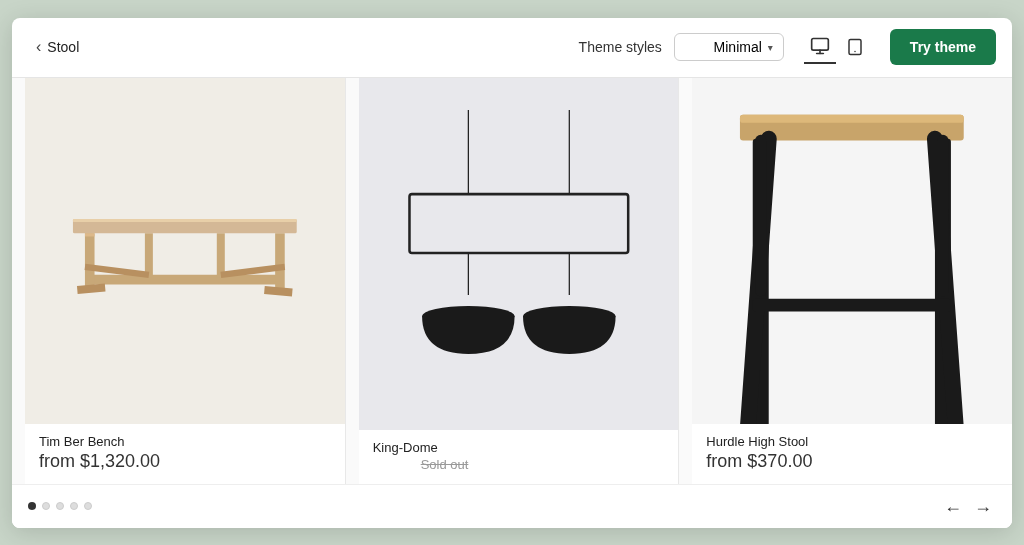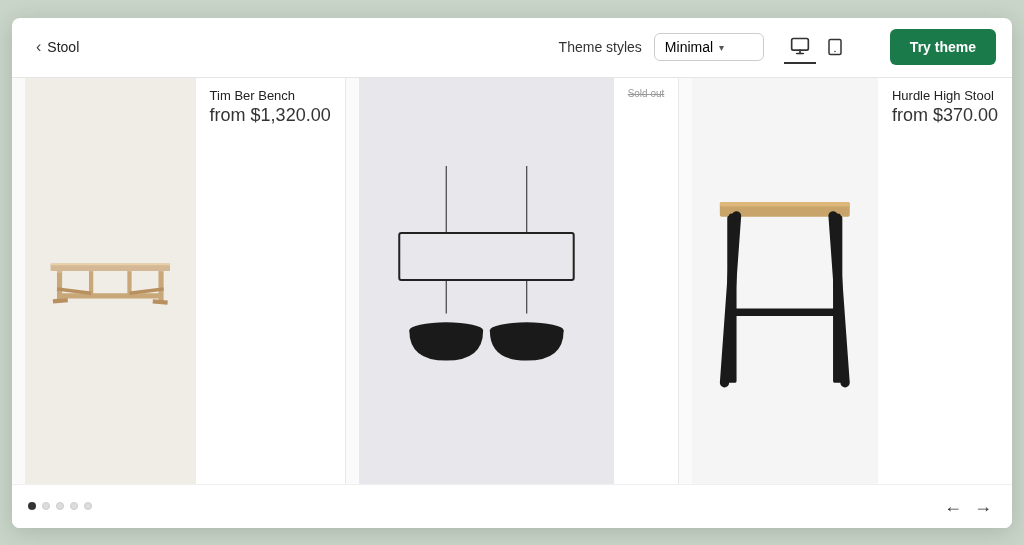--- a/index.html
+++ b/index.html
@@ -65,21 +65,21 @@
       display: flex;
       align-items: center;
       border: 1px solid #ccc;
       border-radius: 6px;
       padding: 5px 10px;
       font-size: 14px;
       cursor: pointer;
       background: #fff;
       gap: 6px;
       min-width: 110px;
-      justify-content: flex-start;
+      justify-content: flex-end;
     }
 
     .chevron-down { font-size: 10px; color: #555; }
 
     .view-icons {
       display: flex;
       align-items: center;
       gap: 4px;
       margin-left: 8px;
     }
@@ -102,21 +102,21 @@
 
     .try-theme-btn {
       background: #1a7a4a;
       color: #fff;
       border: none;
       border-radius: 6px;
       padding: 10px 20px;
       font-size: 14px;
       font-weight: 600;
       cursor: pointer;
-      margin-left: 28px;
+      margin-left: 8px;
       white-space: nowrap;
     }
 
     
     .preview-area {
       flex: 1;
       overflow: hidden;
       background: #fafafa;
       position: relative;
       display: flex;
@@ -126,21 +126,21 @@
     
     .product-grid {
       display: flex;
       flex: 1;
       overflow: hidden;
     }
 
     .product-card {
       flex: 1;
       display: flex;
-      flex-direction: row;
+      flex-direction: column;
       overflow: hidden;
       position: relative;
       padding-left: 13px;
     }
 
     .product-card + .product-card {
       border-left: 1px solid #e8e8e8;
     }
 
     .product-image-container {
@@ -178,23 +178,24 @@
       color: #222;
       margin-bottom: 2px;
     }
 
     .product-price {
       font-size: 18px;
       color: #333;
     }
 
     .product-sold-out {
-      font-size: 10px;
+      font-size: 13px;
       color: #999;
       text-decoration: line-through;
+      margin-left: 48px;
     }
 
     
     .bottom-bar {
       display: flex;
       align-items: center;
       padding: 10px 16px;
       background: #fff;
       border-top: 1px solid #eee;
       flex-shrink: 0;
@@ -329,20 +330,21 @@
             <line x1="250" y1="170" x2="250" y2="220" stroke="#222" stroke-width="1.5"></line>
 
             <ellipse cx="130" cy="245" rx="55" ry="12" fill="#1a1a1a"></ellipse>
             <path d="M75 245 Q75 290 130 290 Q185 290 185 245 Z" fill="#1a1a1a"></path>
 
             <ellipse cx="250" cy="245" rx="55" ry="12" fill="#1a1a1a"></ellipse>
             <path d="M195 245 Q195 290 250 290 Q305 290 305 245 Z" fill="#1a1a1a"></path>
           </svg>
         </div>
         <div class="product-info">
+          <div class="product-name">King-Dome</div>
           <div class="product-sold-out">Sold out</div>
         </div>
       </div>
 
       <div class="product-card">
         <div class="product-image-container">
           <svg viewBox="0 0 200 340" xmlns="http://www.w3.org/2000/svg">
 
             <rect x="30" y="85" width="140" height="16" rx="2" fill="#c8a46a"></rect>
             <rect x="30" y="85" width="140" height="5" rx="2" fill="#ddb87a"></rect>

